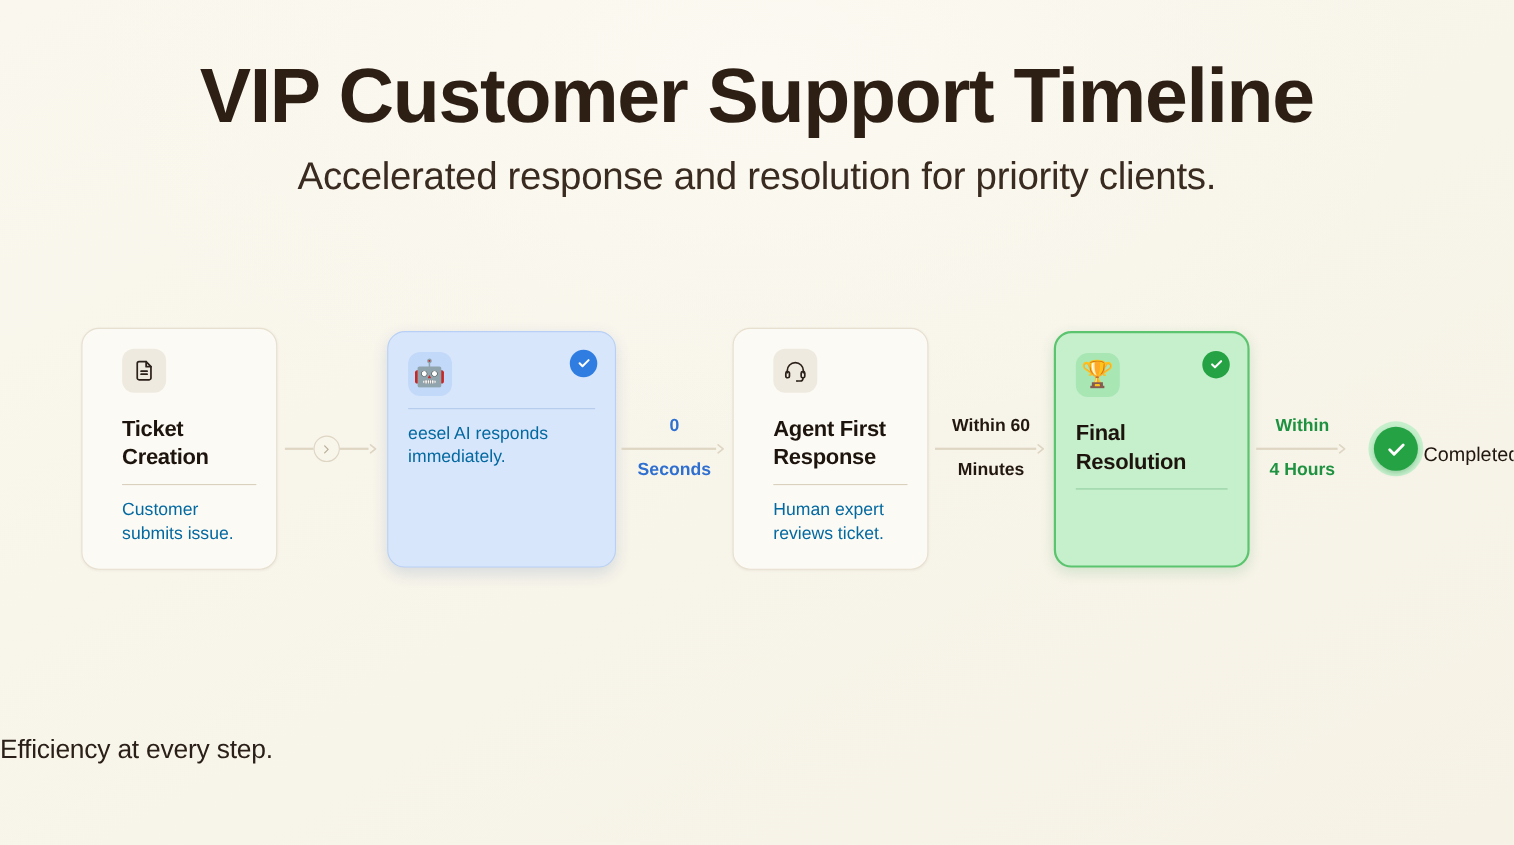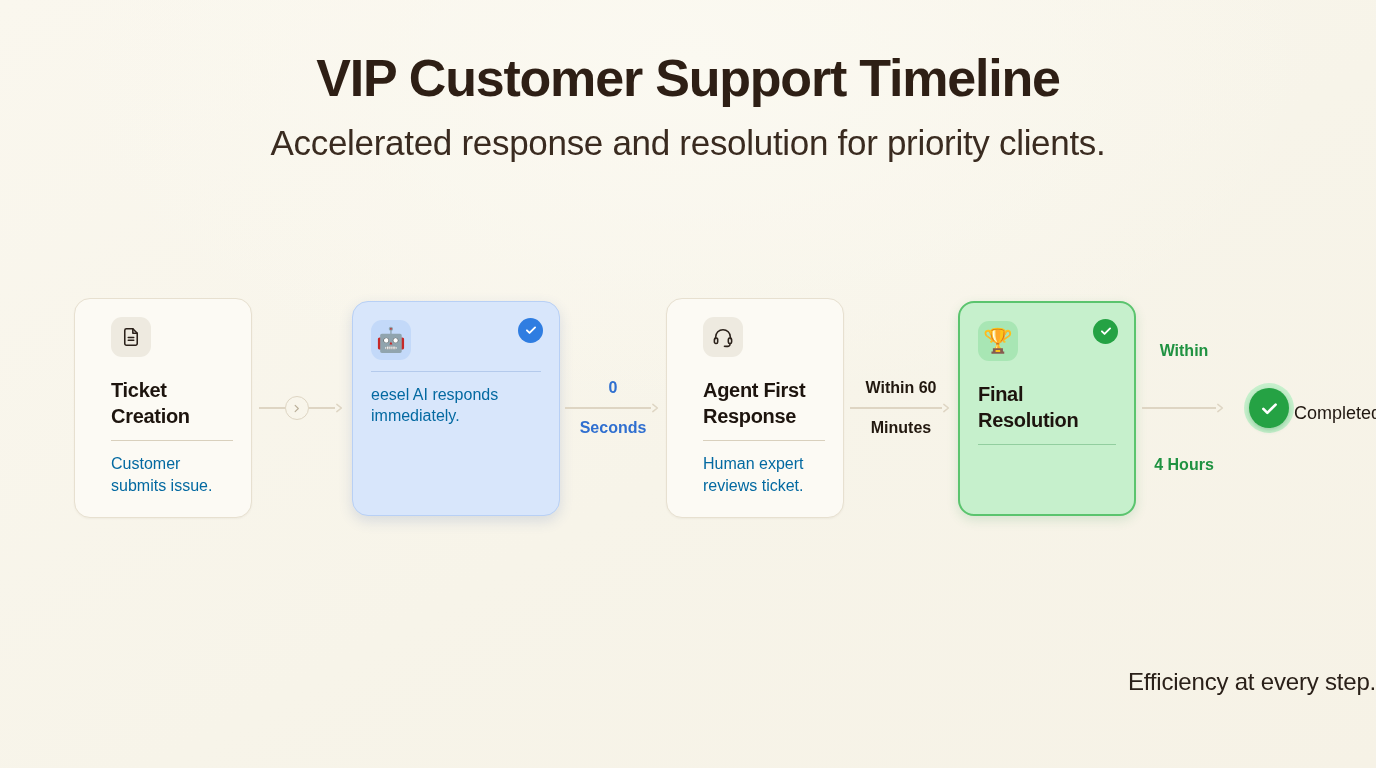--- a/index.html
+++ b/index.html
@@ -30,21 +30,21 @@
   }
 
   
   .header {
     width: 100%;
     text-align: center;
     padding-top: 52px;
   }
 
   .main-title {
-    font-size: 52px;
+    font-size: 70px;
     font-weight: 700;
     letter-spacing: -1.2px;
     color: #2e1f15;
     line-height: 1.02;
   }
 
   .subtitle {
     margin-top: 18px;
     font-size: 35px;
     font-weight: 400;
@@ -243,21 +243,21 @@
     color: #201710;
     white-space: nowrap;
   }
 
   
   .footer {
     position: absolute;
     top: 668px;
     left: 0;
     width: 1376px;
-    text-align: right;
+    text-align: left;
     font-size: 24px;
     color: #2a2019;
     letter-spacing: -0.2px;
   }
 </style>
 </head>
 <body>
 
 <div class="page">
 
@@ -353,21 +353,21 @@
           <path d="M5 12.5l4.5 4.5L19 7.5"></path>
         </svg>
       </div>
       <div class="icon-tile green">
         <span>🏆</span>
       </div>
       <div class="card-title">Final Resolution</div>
       <div class="card-divider"></div>
     </div>
 
-    <div class="connector" style="width:96px;gap:37px;">
+    <div class="connector" style="width:96px;">
       <div class="connector-label top green">Within</div>
       <div class="arrow-row">
         <div class="arrow-line" style="width:74px;"></div>
         <svg class="arrow-head" width="11" height="12" viewBox="0 0 12 12" fill="none" stroke="#ded5c3" stroke-width="1.6" stroke-linecap="round" stroke-linejoin="round">
           <path d="M2 2l5 4-5 4"></path>
         </svg>
       </div>
       <div class="connector-label bottom green">4 Hours</div>
     </div>
 

